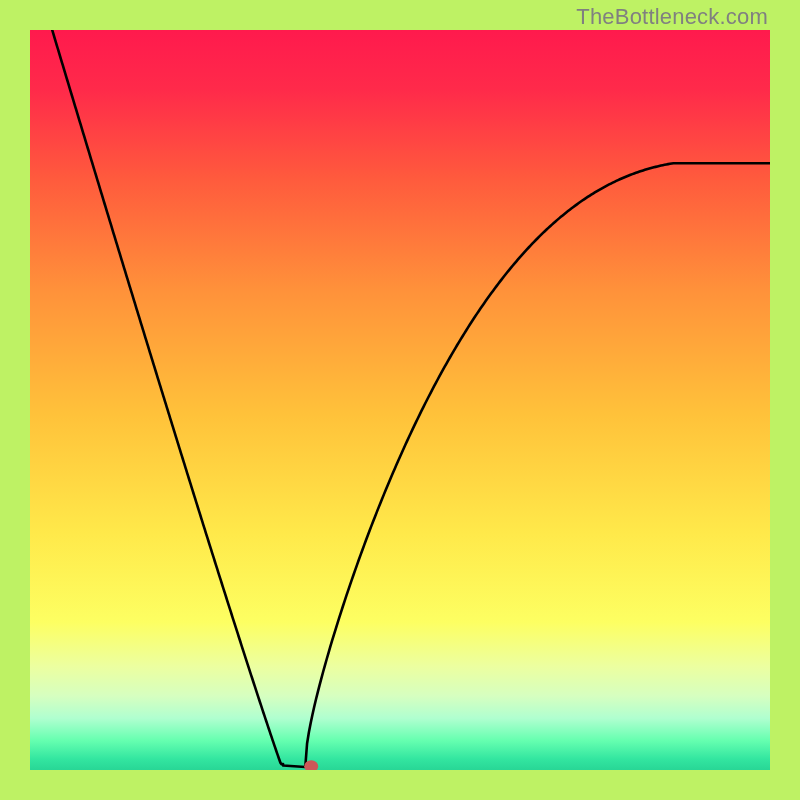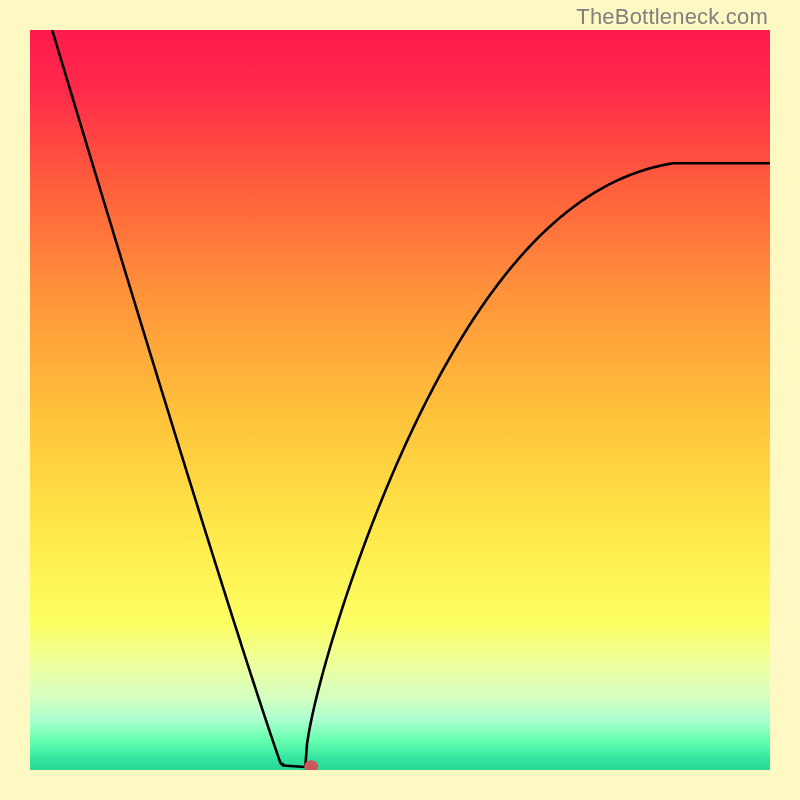--- a/index.html
+++ b/index.html
@@ -8,21 +8,21 @@
     width: 800px;
     height: 800px;
     overflow: hidden;
     background: #000;
     font-family: Arial, Helvetica, sans-serif;
   }
   .frame {
     position: relative;
     width: 800px;
     height: 800px;
-    background: #fef9c3;
+    background: #bef264;
   }
   .plot-area {
     position: absolute;
     left: 30px;
     top: 30px;
     width: 740px;
     height: 740px;
     overflow: hidden;
   }
   .watermark {

